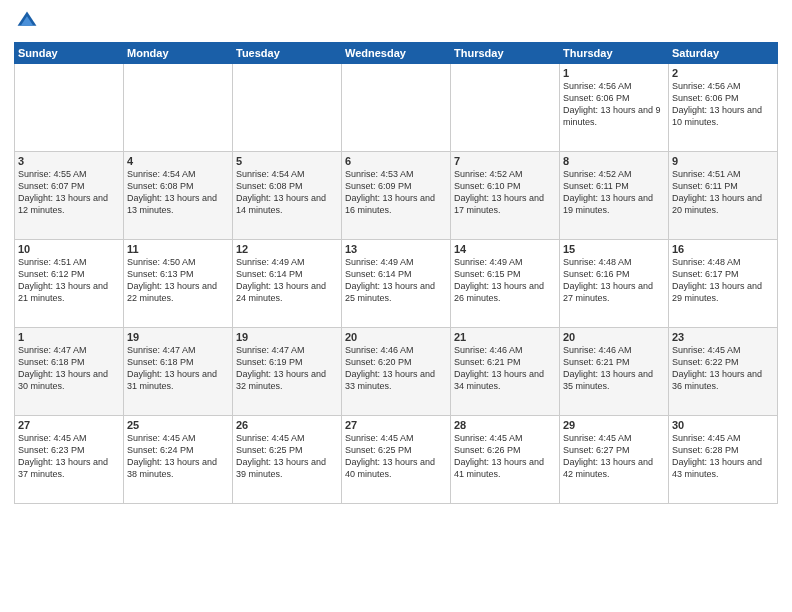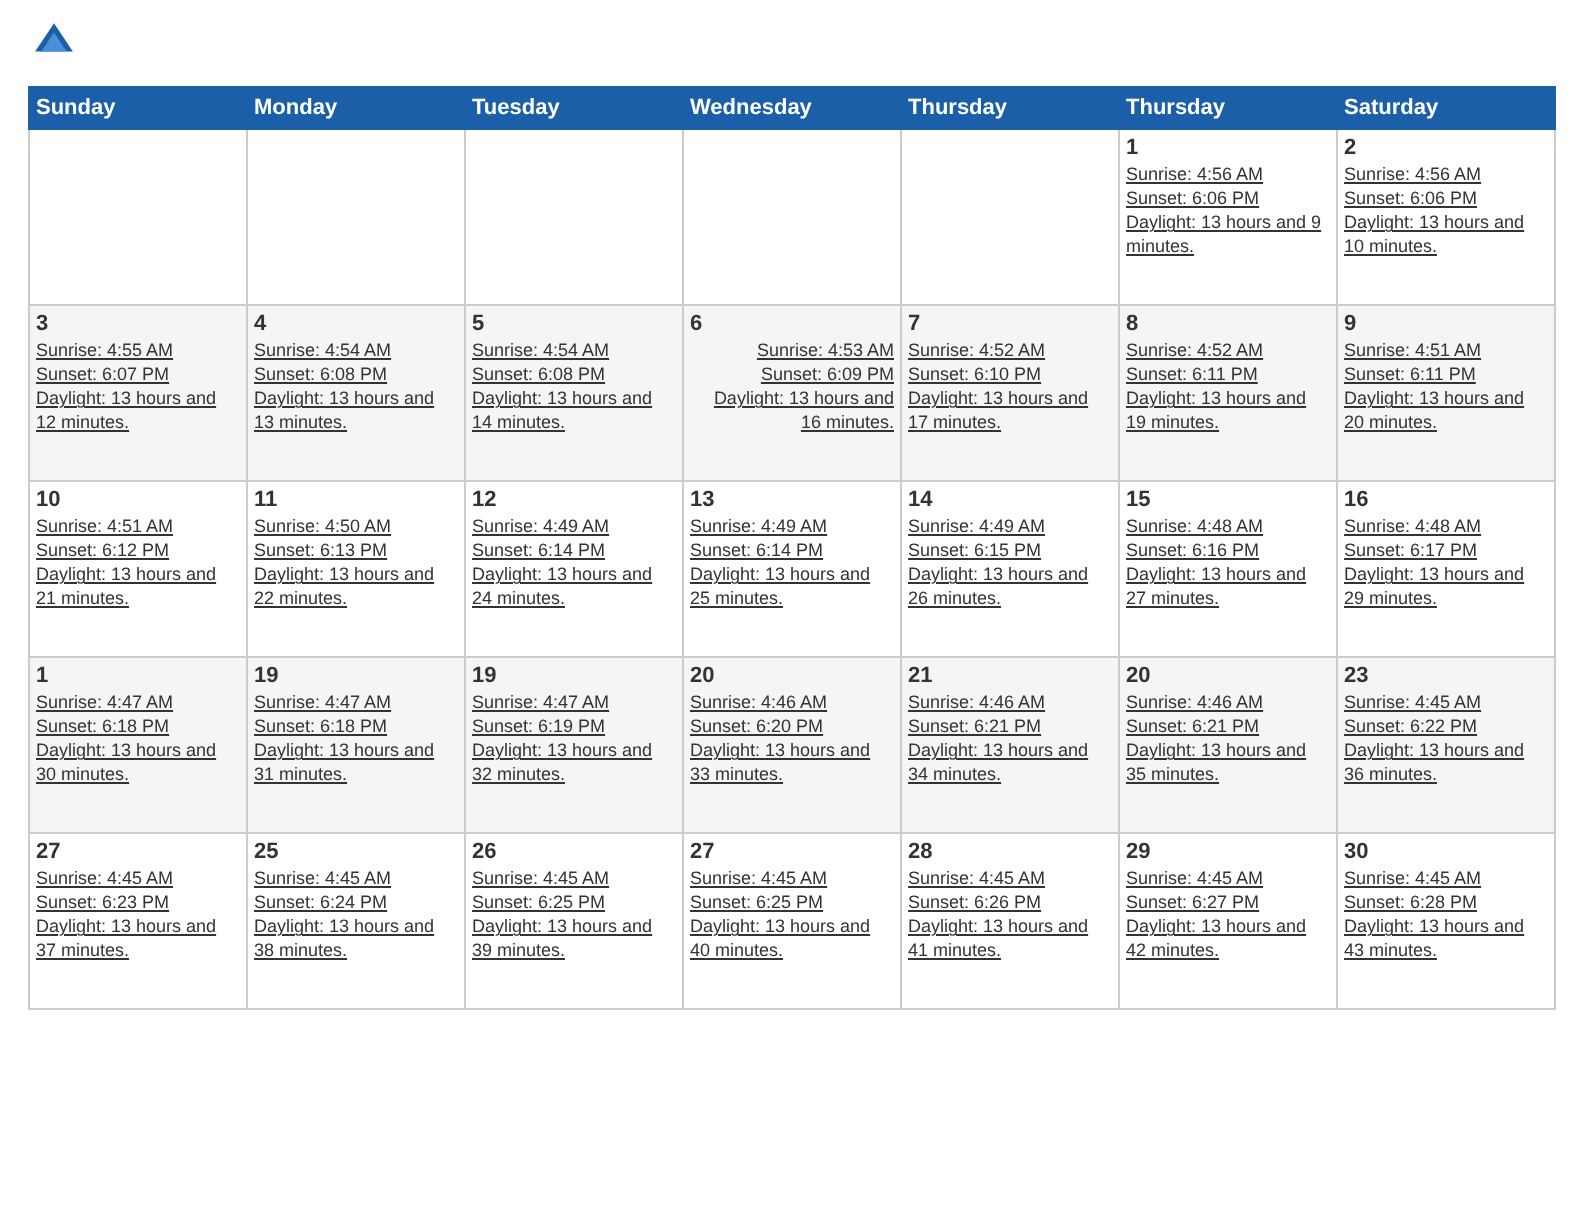--- a/index.html
+++ b/index.html
@@ -85,21 +85,20 @@
     .day-num {
       font-size: 11px;
       font-weight: bold;
       display: block;
       margin-bottom: 1px;
     }
     .day-info {
       font-size: 9px;
       line-height: 1.35;
       color: #333;
-      text-decoration: underline;
     }
     .empty-cell {
       background: #fff !important;
     }
   </style>
 </head>
 <body>
 
 <div class="page">
   <div class="header">
@@ -167,21 +166,21 @@
 Daylight: 13 hours and 13 minutes.</div>
           </td>
           <td>
             <span class="day-num">5</span>
             <div class="day-info" style="white-space: pre-line;">Sunrise: 4:54 AM
 Sunset: 6:08 PM
 Daylight: 13 hours and 14 minutes.</div>
           </td>
           <td>
             <span class="day-num">6</span>
-            <div class="day-info" style="white-space: pre-line; text-align: right;">Sunrise: 4:53 AM
+            <div class="day-info" style="white-space: pre-line;">Sunrise: 4:53 AM
 Sunset: 6:09 PM
 Daylight: 13 hours and 16 minutes.</div>
           </td>
           <td>
             <span class="day-num">7</span>
             <div class="day-info" style="white-space: pre-line;">Sunrise: 4:52 AM
 Sunset: 6:10 PM
 Daylight: 13 hours and 17 minutes.</div>
           </td>
           <td>

